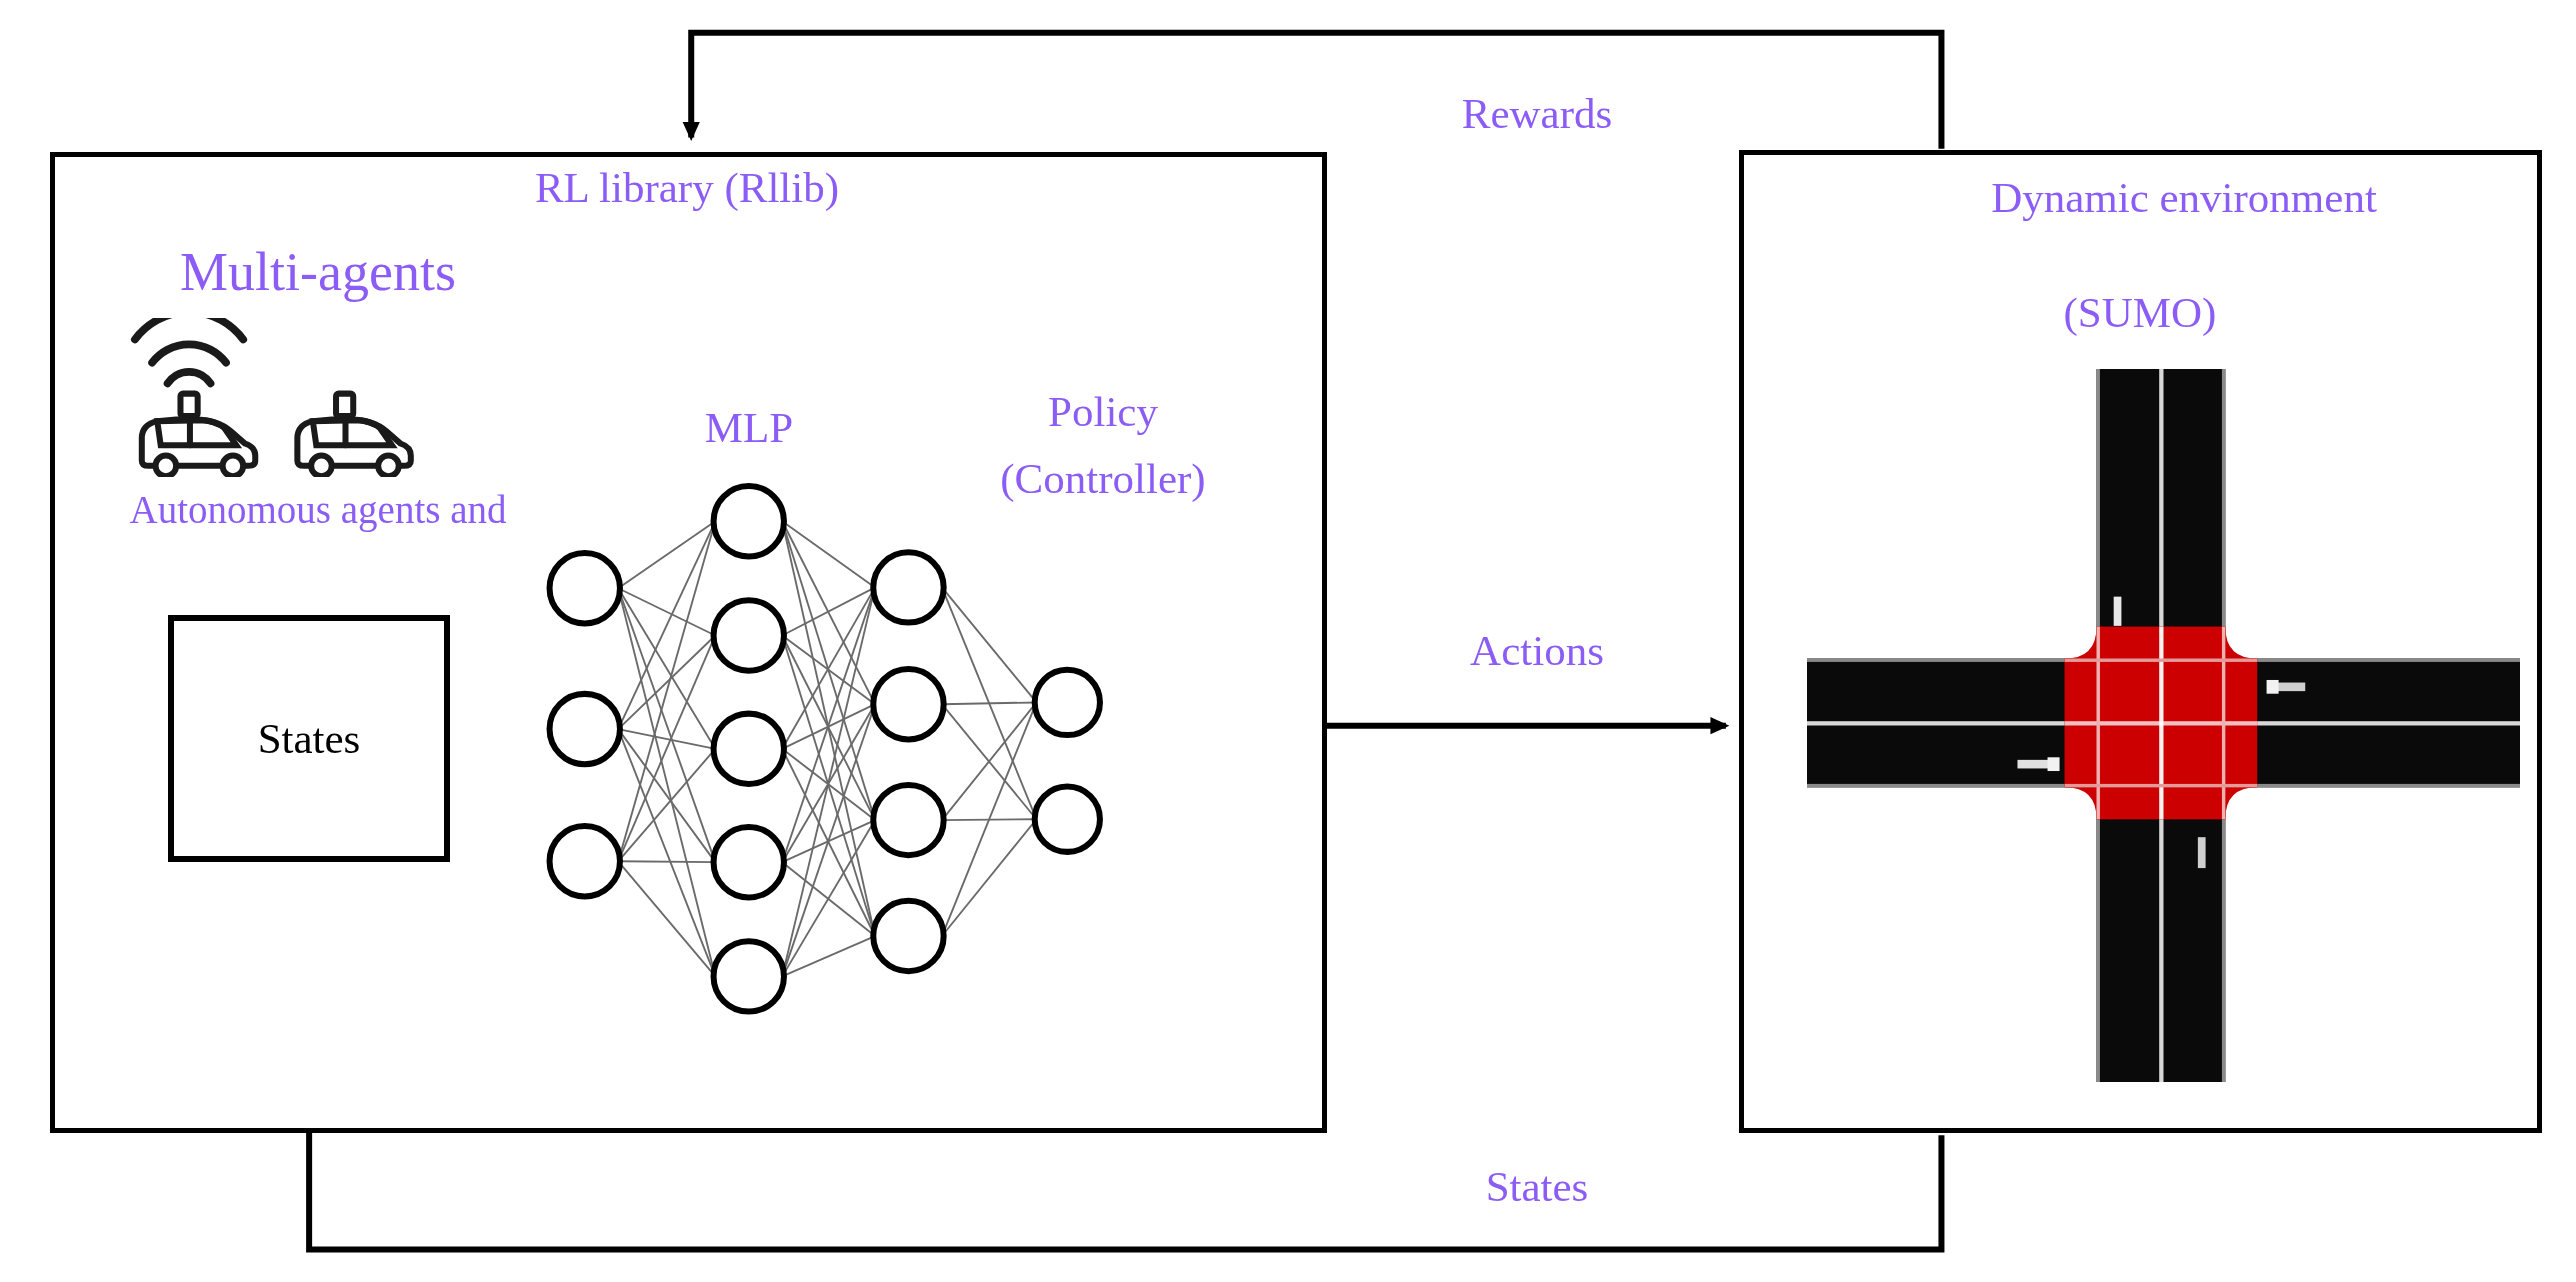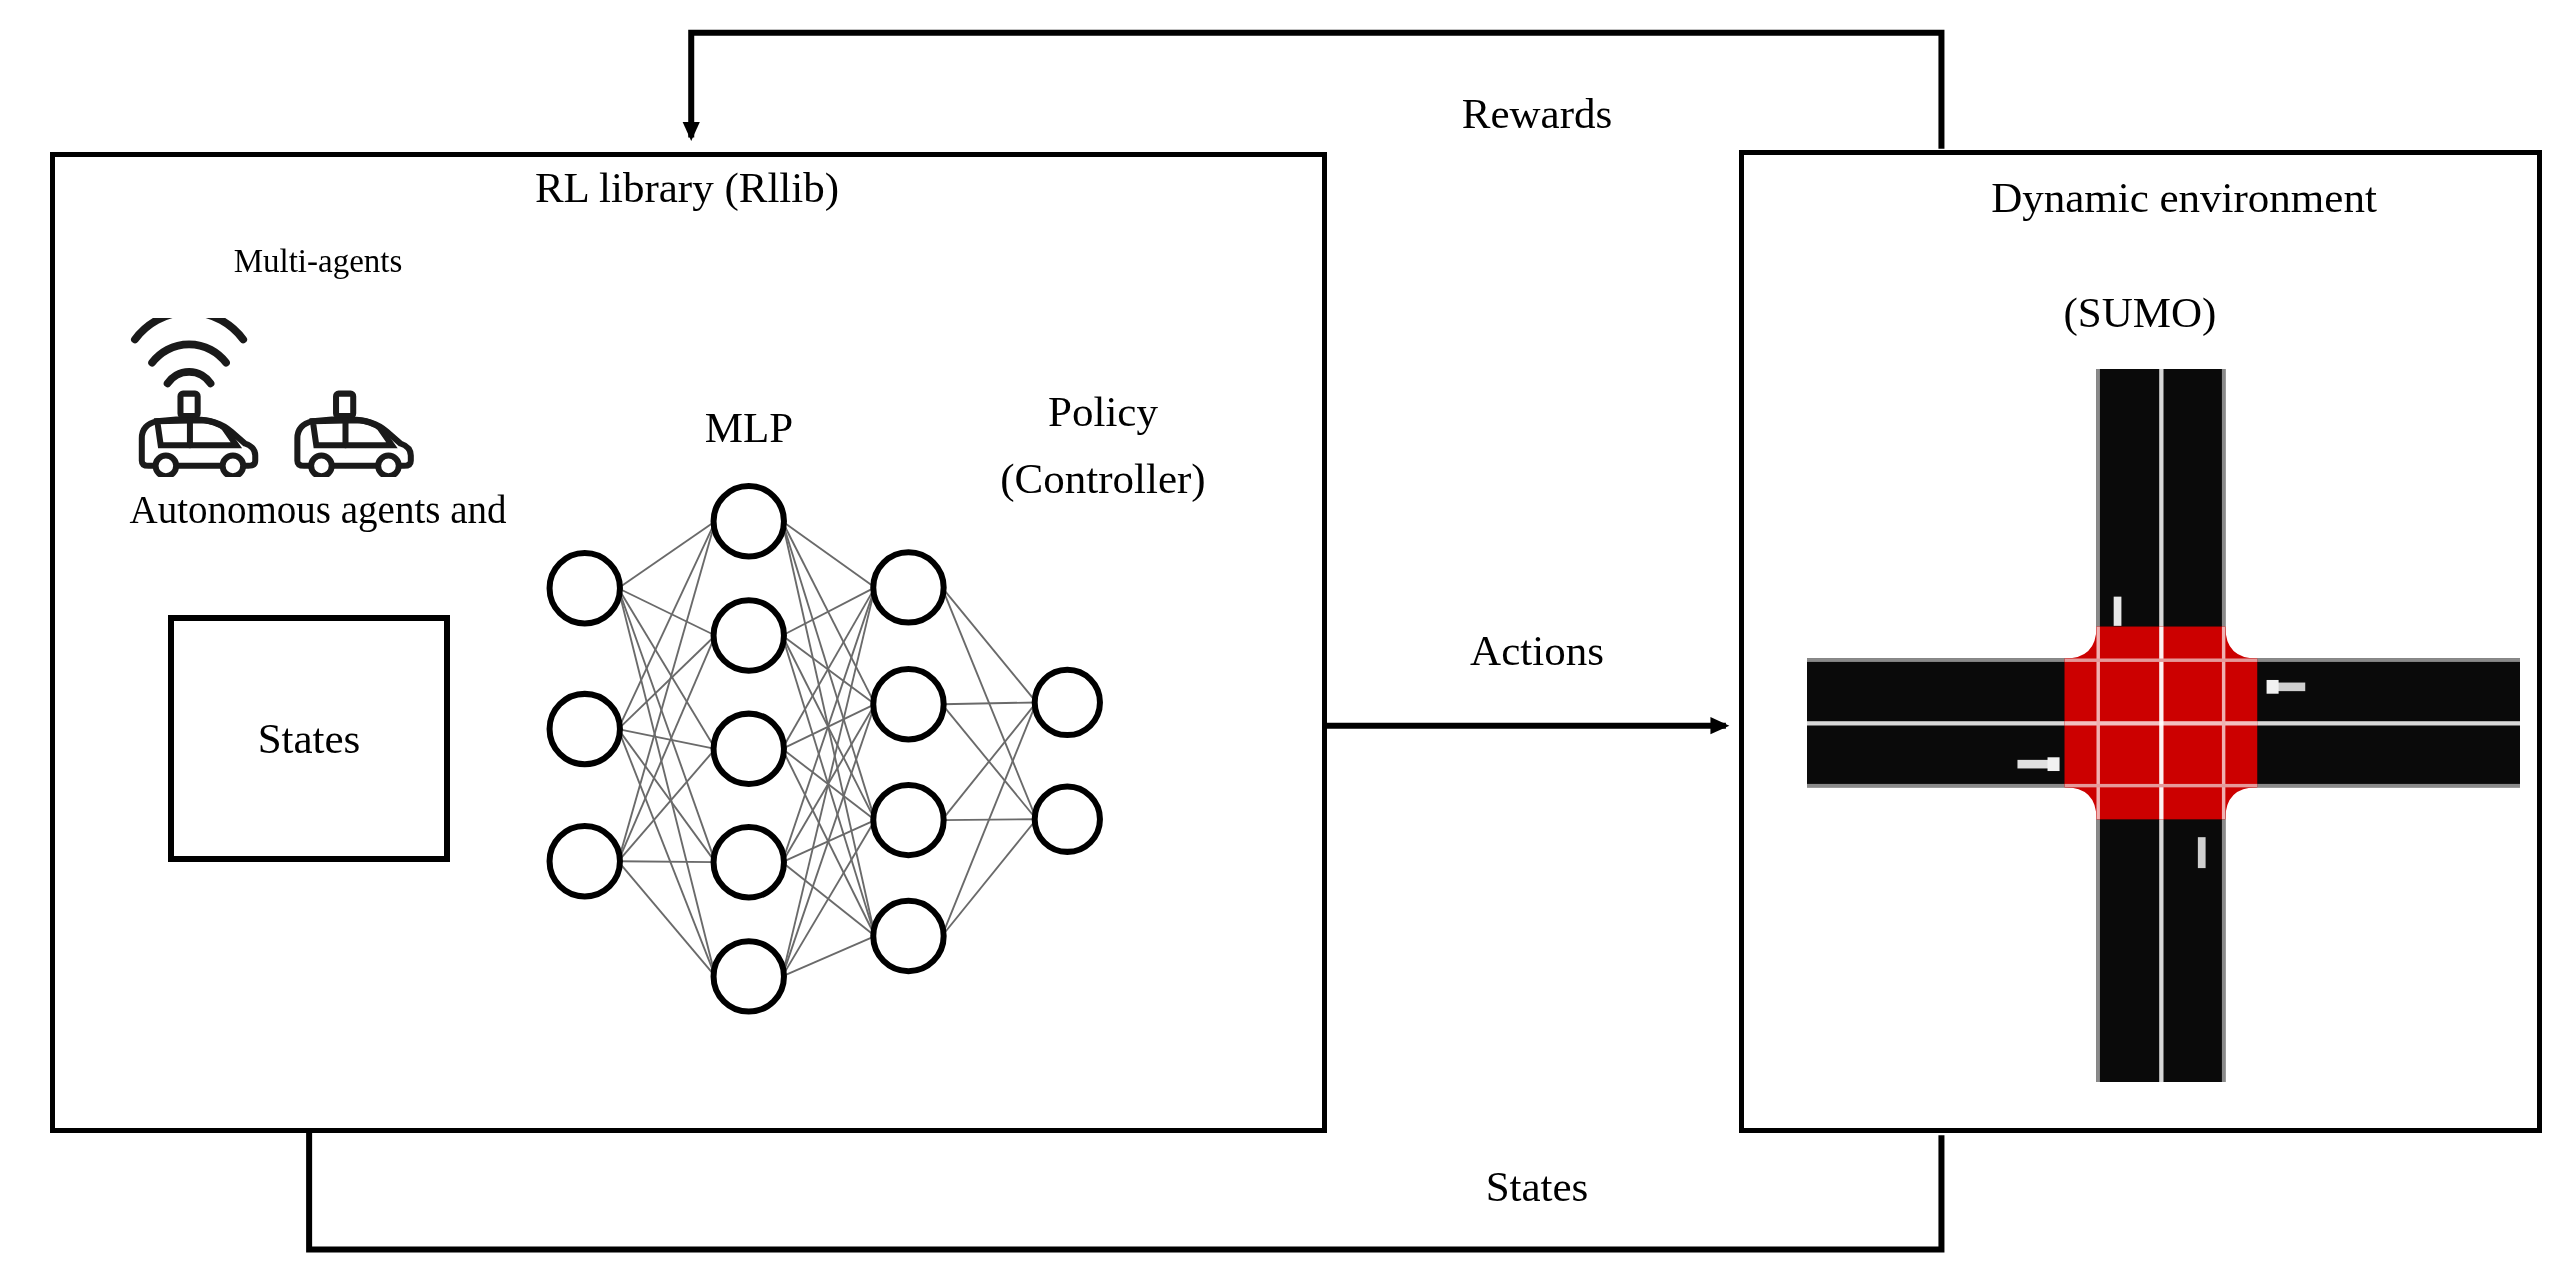--- a/index.html
+++ b/index.html
@@ -1,31 +1,31 @@
 <!DOCTYPE html>
 <html style="font-size:13.7px"><head>
 <meta charset="utf-8">
 <style>
   html,body{margin:0;padding:0;background:#ffffff;}
   body{width:2576px;height:1283px;position:relative;overflow:hidden;
        font-family:"Liberation Serif","DejaVu Serif",serif;color:#000;}
   #stage{position:absolute;left:0;top:0;width:2576px;height:1283px;}
   svg.layer{position:absolute;left:0;top:0;width:2576px;height:1283px;pointer-events:none;}
-  .lbl{position:absolute;white-space:nowrap;color:#000000;line-height:1.1;}
+  .lbl{position:absolute;white-space:nowrap;color:#8b5cf6;line-height:1.1;}
   .ctr{transform:translateX(-50%);text-align:center;}
   #rl-box{position:absolute;left:50px;top:152px;width:1277px;height:981px;
           border:5.2px solid #000;background:#fff;box-sizing:border-box;}
   #env-box{position:absolute;left:1739px;top:150px;width:803px;height:983px;
            border:5.2px solid #000;background:#fff;box-sizing:border-box;}
   #states-box{position:absolute;left:168px;top:615px;width:282px;height:247px;
               border:6px solid #000;background:#fff;box-sizing:border-box;
               display:flex;align-items:center;justify-content:center;}
   #states-box span{font-size:43px;}
   .title{font-size:43px;}
-  .big{font-size:33px;font-family:Liberation Serif, serif;}
+  .big{font-size:54px;font-family:Liberation Serif, serif;}
   .mid{font-size:39px;}
   #sumo-wrap{position:absolute;left:1807px;top:369px;width:713px;height:713px;}
 </style>
 </head>
 <body>
 
 <div id="stage">
 
   <svg class="layer" viewBox="0 0 3000 1494">
     <defs>

